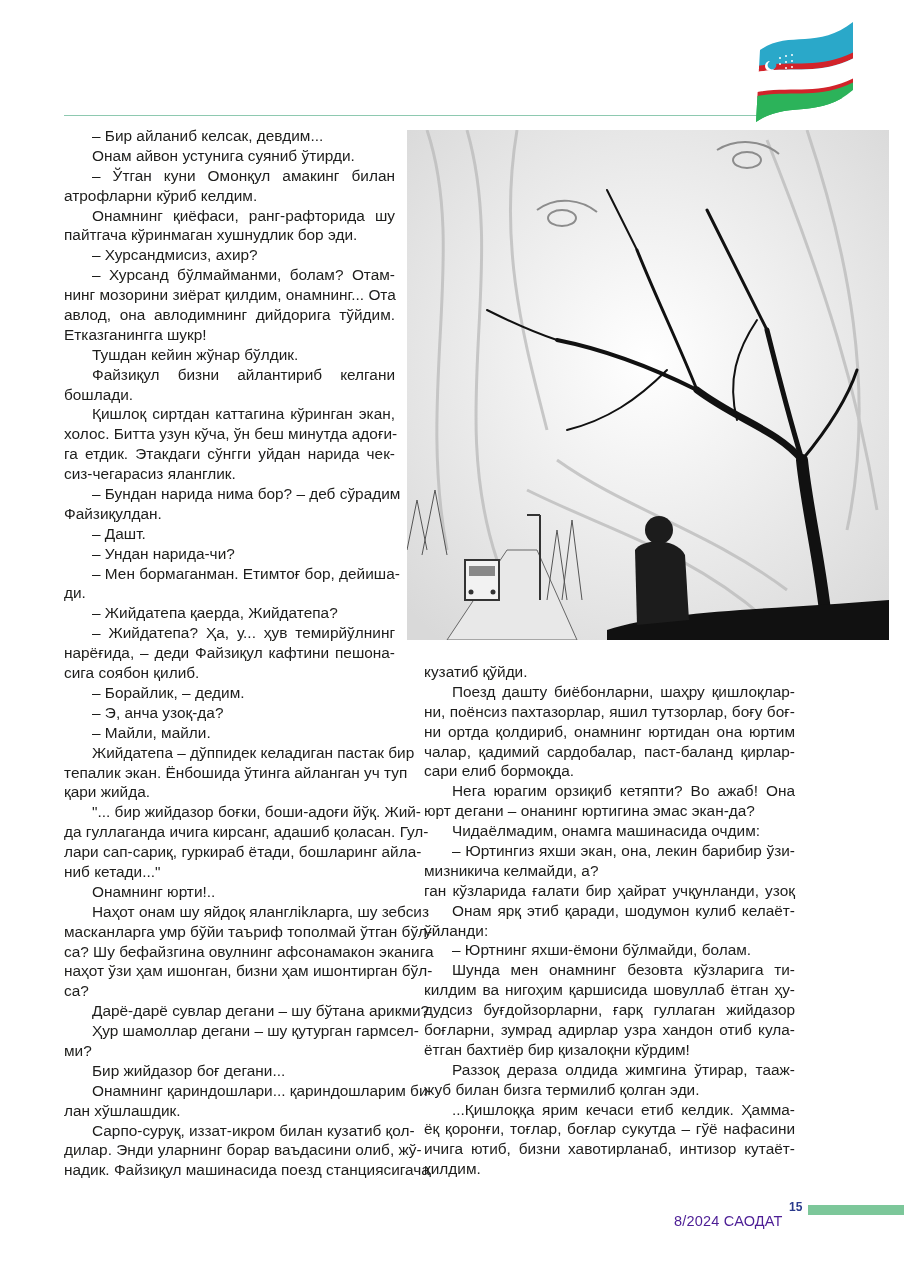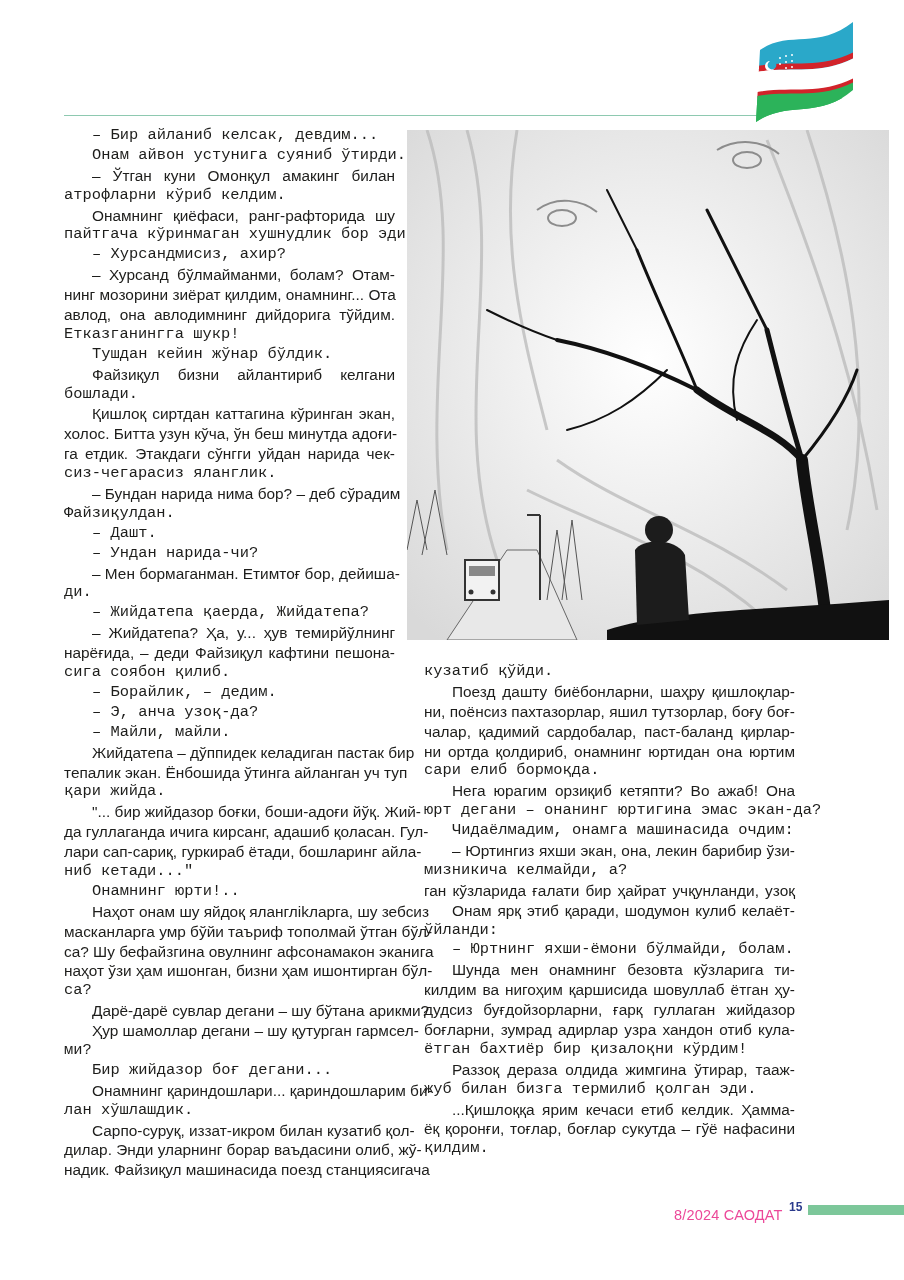--- a/index.html
+++ b/index.html
@@ -17,30 +17,30 @@
   .col {
     position: absolute; font-size: 15.4px; line-height: 19.9px;
   }
   .col-left { left: 64px; top: 126px; width: 331px; }
   .col-right { left: 424px; top: 662px; width: 371px; }
   .ln {
     display: block; height: 19.9px; white-space: nowrap;
     text-align: justify; text-align-last: justify;
   }
   .ln.ind { padding-left: 28px; }
-  .ln.end { text-align-last: left; font-family: Liberation Mono, monospace; }
+  .ln.end { text-align-last: left; }
   .illustration {
     position: absolute; left: 407px; top: 130px; width: 482px; height: 510px;
     overflow: hidden; background: #f4f4f4;
   }
   .footer {
     position: absolute; top: 1199px; left: 0; width: 904px; height: 24px;
   }
   .footer-mag {
-    position: absolute; left: 674px; top: 8px; font-size: 14.5px; color: #ec4899;
+    position: absolute; left: 674px; top: 14px; font-size: 14.5px; color: #4c1d95;
     letter-spacing: 0.2px;
   }
   .footer-page {
     position: absolute; left: 789px; top: 1px; font-size: 12px; color: #2a3a8c; font-weight: bold;
   }
   .footer-bar {
     position: absolute; left: 808px; top: 6px; width: 96px; height: 10px;
     background: #7cc79a;
   }
 </style>
@@ -198,41 +198,42 @@
           <path d="M155 470 L 165 390 L 175 470"></path>
       </g>
     </g>
   </svg>
 </div>
 
 <div class="col col-right" id="col-right">
     <span class="ln end">кузатиб қўйди.</span>
     <span class="ln ind">Поезд дашту биёбонларни, шаҳру қишлоқлар-</span>
     <span class="ln">ни, поёнсиз пахтазорлар, яшил тутзорлар, боғу боғ-</span>
+    <span class="ln">ни ортда қолдириб, онамнинг юртидан она юртим</span>
     <span class="ln">чалар, қадимий сардобалар, паст-баланд қирлар-</span>
-    <span class="ln">ни ортда қолдириб, онамнинг юртидан она юртим</span>
     <span class="ln end">сари елиб бормоқда.</span>
     <span class="ln ind">Нега юрагим орзиқиб кетяпти? Во ажаб! Она</span>
     <span class="ln end">юрт дегани – онанинг юртигина эмас экан-да?</span>
     <span class="ln ind end">Чидаёлмадим, онамга машинасида очдим:</span>
     <span class="ln ind">– Юртингиз яхши экан, она, лекин барибир ўзи-</span>
     <span class="ln end">мизникича келмайди, а?</span>
     <span class="ln">ган кўзларида ғалати бир ҳайрат учқунланди, узоқ</span>
     <span class="ln ind">Онам ярқ этиб қаради, шодумон кулиб келаёт-</span>
     <span class="ln end">ўйланди:</span>
     <span class="ln ind end">– Юртнинг яхши-ёмони бўлмайди, болам.</span>
     <span class="ln ind">Шунда мен онамнинг безовта кўзларига ти-</span>
     <span class="ln">килдим ва нигоҳим қаршисида шовуллаб ётган ҳу-</span>
     <span class="ln">дудсиз буғдойзорларни, ғарқ гуллаган жийдазор</span>
     <span class="ln">боғларни, зумрад адирлар узра хандон отиб кула-</span>
     <span class="ln end">ётган бахтиёр бир қизалоқни кўрдим!</span>
     <span class="ln ind">Раззоқ дераза олдида жимгина ўтирар, таaж-</span>
     <span class="ln end">жуб билан бизга термилиб қолган эди.</span>
     <span class="ln ind">...Қишлоққа ярим кечаси етиб келдик. Ҳамма-</span>
     <span class="ln">ёқ қоронғи, тоғлар, боғлар сукутда – гўё нафасини</span>
+    <span class="ln">ичига ютиб, бизни хавотирланаб, интизор кутаёт-</span>
     <span class="ln end">қилдим.</span>
   </div>
 
 <div class="footer">
   <span class="footer-mag">8/2024 САОДАТ</span>
   <span class="footer-page">15</span>
   <span class="footer-bar"></span>
 </div>
 
 </body></html>

